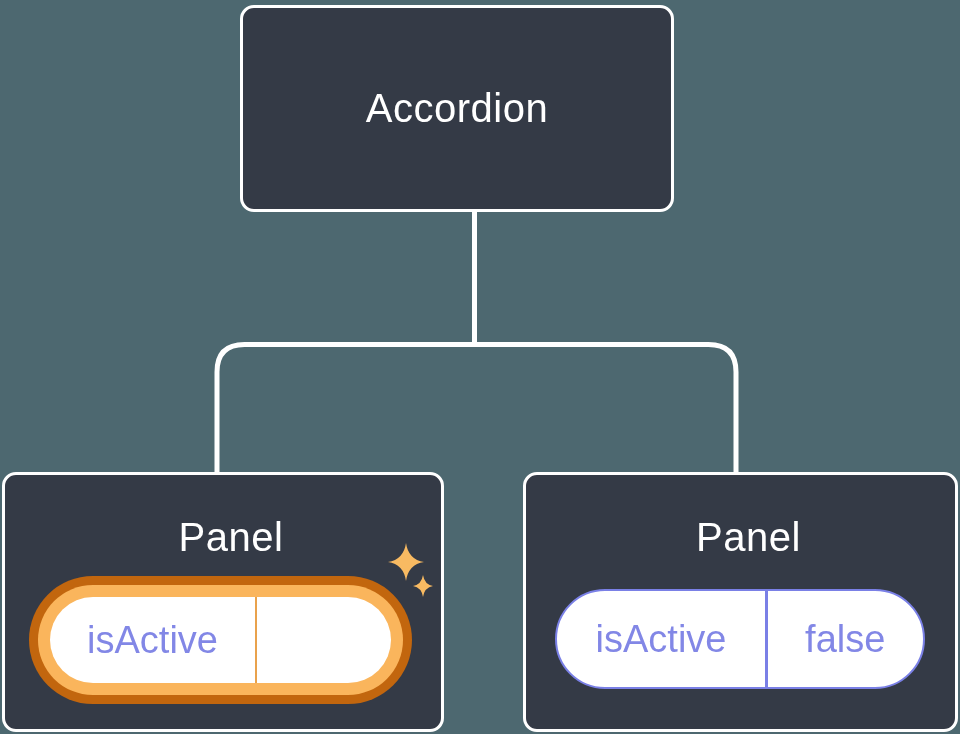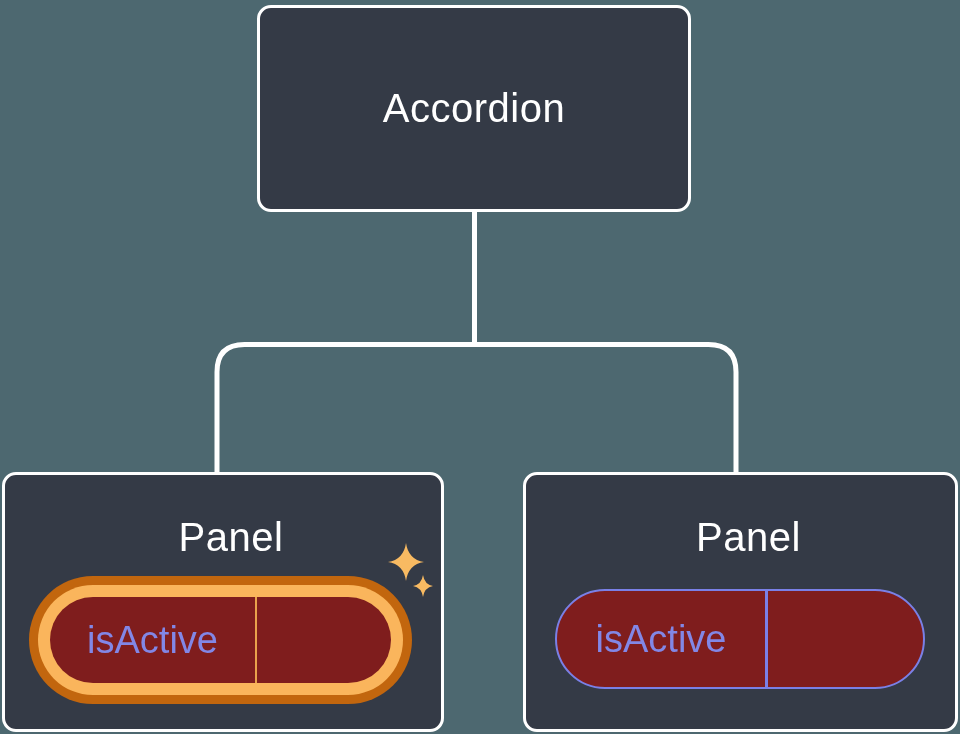--- a/index.html
+++ b/index.html
@@ -23,21 +23,21 @@
     pointer-events: none;
   }
   .node {
     position: absolute;
     box-sizing: border-box;
     background: #343A46;
     border: 3px solid #FFFFFF;
     border-radius: 14px;
   }
   .root-node {
-    left: 257px;
+    left: 240px;
     top: 5px;
     width: 434px;
     height: 207px;
     display: flex;
     align-items: center;
     justify-content: center;
   }
   .node-label {
     color: #FFFFFF;
     font-size: 40px;
@@ -64,21 +64,21 @@
     height: 42px;
     line-height: 42px;
     text-align: center;
   }
   .pill {
     position: absolute;
     box-sizing: border-box;
     display: flex;
     align-items: stretch;
     border-radius: 999px;
-    background: #7f1d1d;
+    background: #ffffff;
     overflow: hidden;
   }
   .pill-plain {
     left: 29px;
     top: 114px;
     width: 370px;
     height: 100px;
     border: 2.5px solid #7A80E6;
   }
   .pill-highlighted {
@@ -138,16 +138,17 @@
       <path fill="#F8BA62" d="M37 43 Q38.5 52.5 47 54 Q38.5 55.5 37 65 Q35.5 55.5 27 54 Q35.5 52.5 37 43 Z" transform="translate(0,-10)"></path>
     </svg>
   </div>
 
   <div class="node panel-right">
     <div class="panel-title node-label">Panel</div>
 
     <div class="pill pill-plain">
       <div class="pill-seg name">isActive</div>
       <div class="pill-divider"></div>
+      <div class="pill-seg value">false</div>
     </div>
   </div>
 
 </div>
 
 </body></html>

